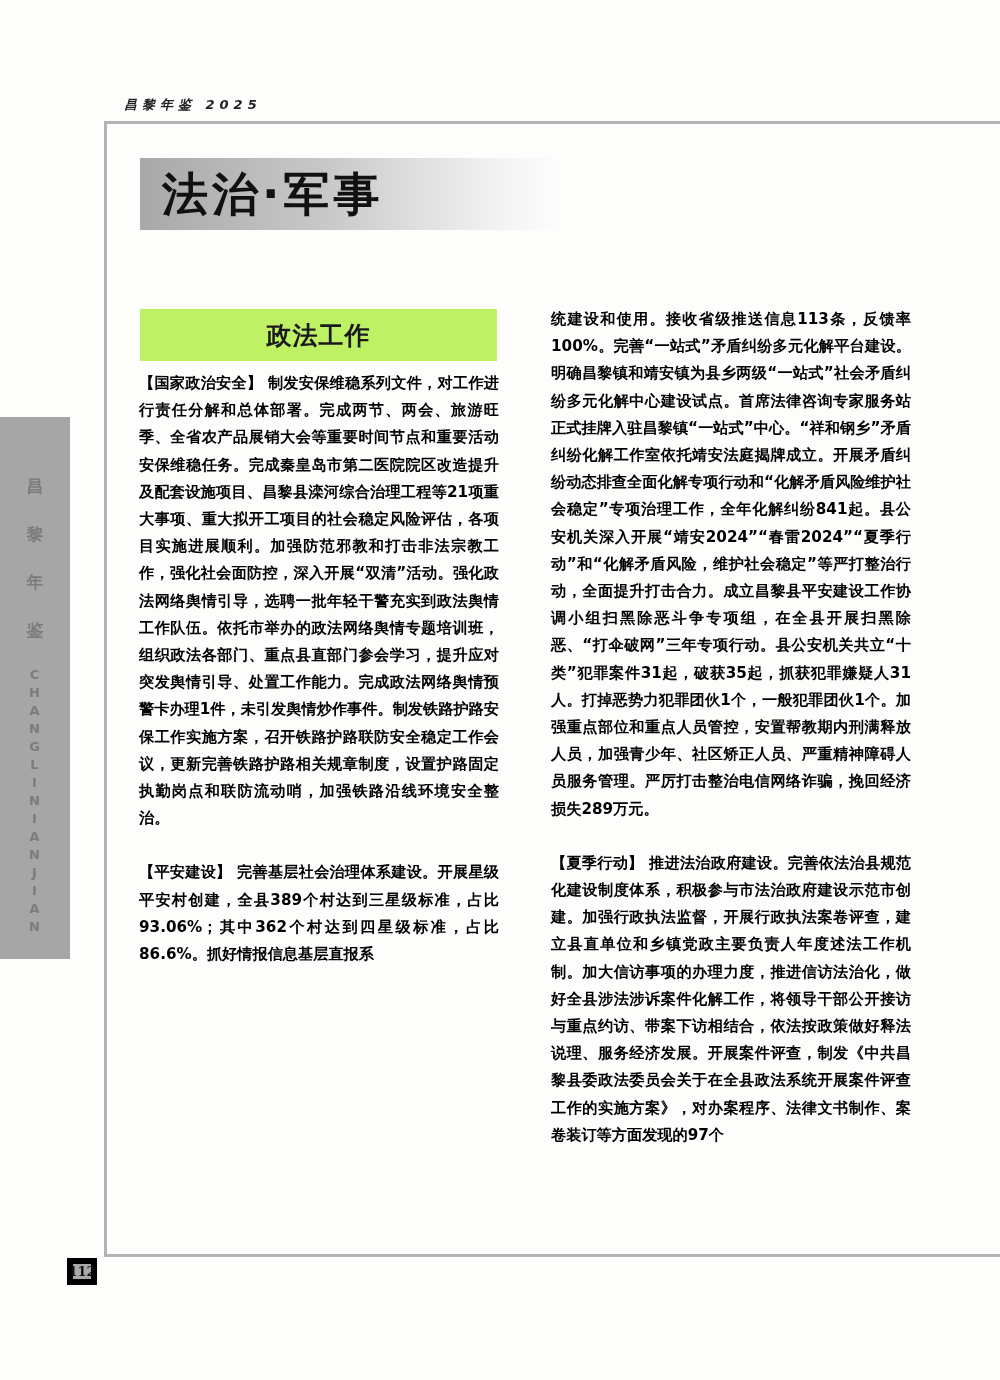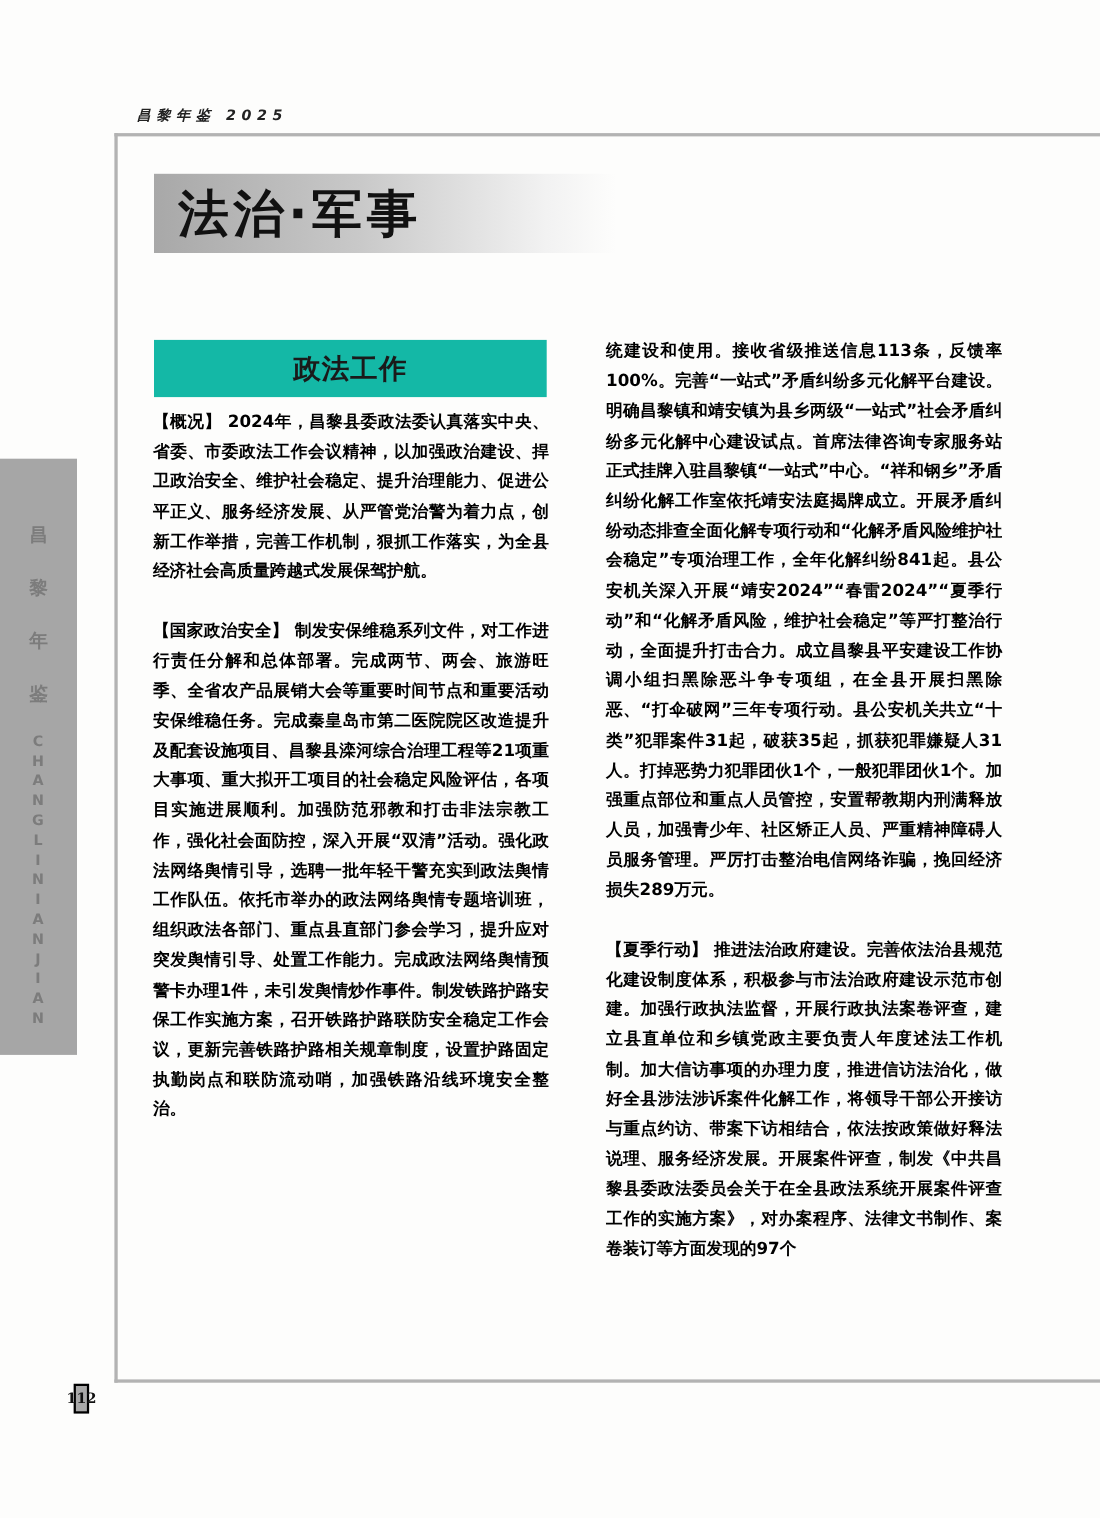--- a/index.html
+++ b/index.html
@@ -26,21 +26,21 @@
     position: absolute; left: 140px; top: 158px; width: 420px; height: 72px;
     background: linear-gradient(to right, #a8a8a8 0%, #c9c9c9 45%, #f2f2f2 85%, #fdfdfc 100%);
   }
   .chapter-title {
     position: absolute; left: 22px; top: 6px;
     font-size: 46px; font-weight: bold; letter-spacing: 4px; color: #111;
     font-family: "DejaVu Sans", sans-serif;
   }
   .section-header {
     position: absolute; left: 140px; top: 309px; width: 357px; height: 52px;
-    background: #14b8a6; display: flex; align-items: center; justify-content: center;
+    background: #bef264; display: flex; align-items: center; justify-content: center;
   }
   .section-title {
     font-size: 25px; font-weight: bold; color: #1a1a1a; letter-spacing: 1px;
   }
   .col {
     position: absolute; width: 360px;
     font-size: 15.2px; line-height: 27.2px; font-weight: bold; color: #000000;
     text-align: justify;
   }
   .col-left { left: 139px; top: 370px; }
@@ -53,22 +53,22 @@
   .side-cn {
     position: absolute; left: 0; width: 70px; text-align: center;
     font-size: 17px; font-weight: bold; color: #7c7c7c;
   }
   .side-en {
     position: absolute; left: 27px; top: 250px;
     writing-mode: vertical-rl; text-orientation: upright;
     font-size: 13px; font-weight: bold; color: #7c7c7c; letter-spacing: 3px;
   }
   .page-number {
-    position: absolute; left: 67px; top: 1258px; width: 14px; height: 27px;
-    background: #a9a9a9; border: 2px solid #000000; box-sizing: border-box;
+    position: absolute; left: 67px; top: 1258px; width: 30px; height: 27px;
+    background: #a9a9a9; border: 6px solid #000000; box-sizing: border-box;
     font-family: "DejaVu Serif", serif; font-weight: bold; font-size: 13px;
     display: flex; align-items: center; justify-content: center; color: #111;
   }
 </style>
 </head>
 <body>
 
 <div class="running-head">昌黎年鉴 2025</div>
 
 <div class="frame-top"></div>
@@ -77,22 +77,22 @@
 
 <div class="chapter-banner">
   <div class="chapter-title">法治·军事</div>
 </div>
 
 <div class="section-header">
   <span class="section-title">政法工作</span>
 </div>
 
 <div class="col col-left">
-  <p class="para"><span class="tag">【概况】</span><span> 2024年，昌黎县委政法委认真落实中央、省委、市委政法工作会议精神，以加强政治建设、捍卫政治安全、维护社会稳定、提升治理能力、促进公平正义、服务经济发展、从严管党治警为着力点，创新工作举措，完善工作机制，狠抓工作落实，为全县经济社会高质量跨越式发展保驾护航。</span></p>
   <p class="para"><span class="tag">【国家政治安全】</span><span> 制发安保维稳系列文件，对工作进行责任分解和总体部署。完成两节、两会、旅游旺季、全省农产品展销大会等重要时间节点和重要活动安保维稳任务。完成秦皇岛市第二医院院区改造提升及配套设施项目、昌黎县滦河综合治理工程等21项重大事项、重大拟开工项目的社会稳定风险评估，各项目实施进展顺利。加强防范邪教和打击非法宗教工作，强化社会面防控，深入开展“双清”活动。强化政法网络舆情引导，选聘一批年轻干警充实到政法舆情工作队伍。依托市举办的政法网络舆情专题培训班，组织政法各部门、重点县直部门参会学习，提升应对突发舆情引导、处置工作能力。完成政法网络舆情预警卡办理1件，未引发舆情炒作事件。制发铁路护路安保工作实施方案，召开铁路护路联防安全稳定工作会议，更新完善铁路护路相关规章制度，设置护路固定执勤岗点和联防流动哨，加强铁路沿线环境安全整治。</span></p>
+  <p class="para"><span class="tag">【平安建设】</span><span> 完善基层社会治理体系建设。开展星级平安村创建，全县389个村达到三星级标准，占比93.06%；其中362个村达到四星级标准，占比86.6%。抓好情报信息基层直报系</span></p>
 </div>
 
 <div class="col col-right">
   <p class="para"><span class="tag"></span><span>统建设和使用。接收省级推送信息113条，反馈率100%。完善“一站式”矛盾纠纷多元化解平台建设。明确昌黎镇和靖安镇为县乡两级“一站式”社会矛盾纠纷多元化解中心建设试点。首席法律咨询专家服务站正式挂牌入驻昌黎镇“一站式”中心。“祥和钢乡”矛盾纠纷化解工作室依托靖安法庭揭牌成立。开展矛盾纠纷动态排查全面化解专项行动和“化解矛盾风险维护社会稳定”专项治理工作，全年化解纠纷841起。县公安机关深入开展“靖安2024”“春雷2024”“夏季行动”和“化解矛盾风险，维护社会稳定”等严打整治行动，全面提升打击合力。成立昌黎县平安建设工作协调小组扫黑除恶斗争专项组，在全县开展扫黑除恶、“打伞破网”三年专项行动。县公安机关共立“十类”犯罪案件31起，破获35起，抓获犯罪嫌疑人31人。打掉恶势力犯罪团伙1个，一般犯罪团伙1个。加强重点部位和重点人员管控，安置帮教期内刑满释放人员，加强青少年、社区矫正人员、严重精神障碍人员服务管理。严厉打击整治电信网络诈骗，挽回经济损失289万元。</span></p>
   <p class="para"><span class="tag">【夏季行动】</span><span> 推进法治政府建设。完善依法治县规范化建设制度体系，积极参与市法治政府建设示范市创建。加强行政执法监督，开展行政执法案卷评查，建立县直单位和乡镇党政主要负责人年度述法工作机制。加大信访事项的办理力度，推进信访法治化，做好全县涉法涉诉案件化解工作，将领导干部公开接访与重点约访、带案下访相结合，依法按政策做好释法说理、服务经济发展。开展案件评查，制发《中共昌黎县委政法委员会关于在全县政法系统开展案件评查工作的实施方案》，对办案程序、法律文书制作、案卷装订等方面发现的97个</span></p>
 </div>
 
 <div class="side-tab">
   <div class="side-cn" style="top:58px">昌</div>
   <div class="side-cn" style="top:106px">黎</div>

